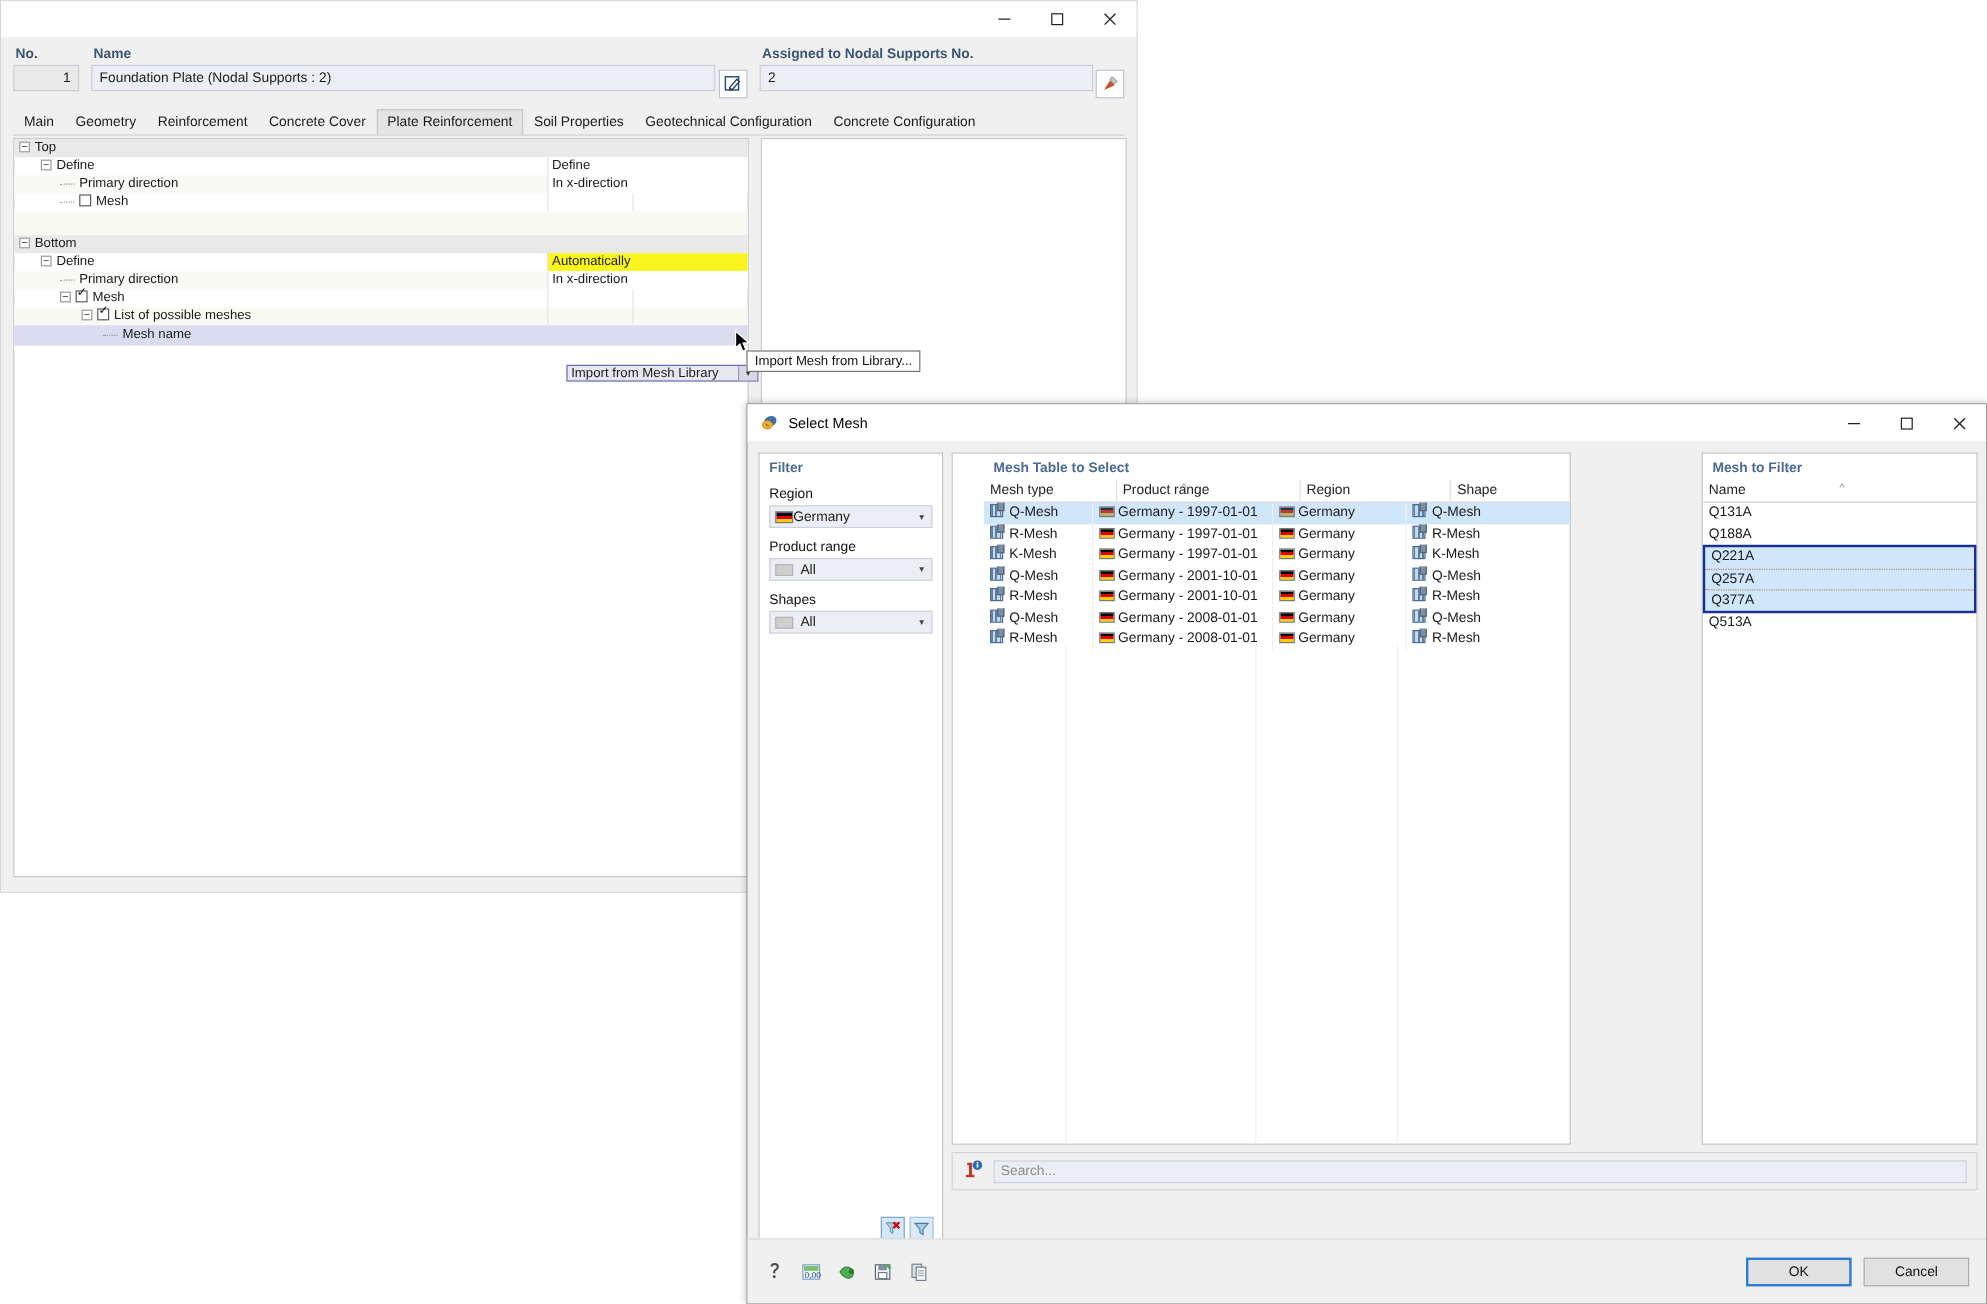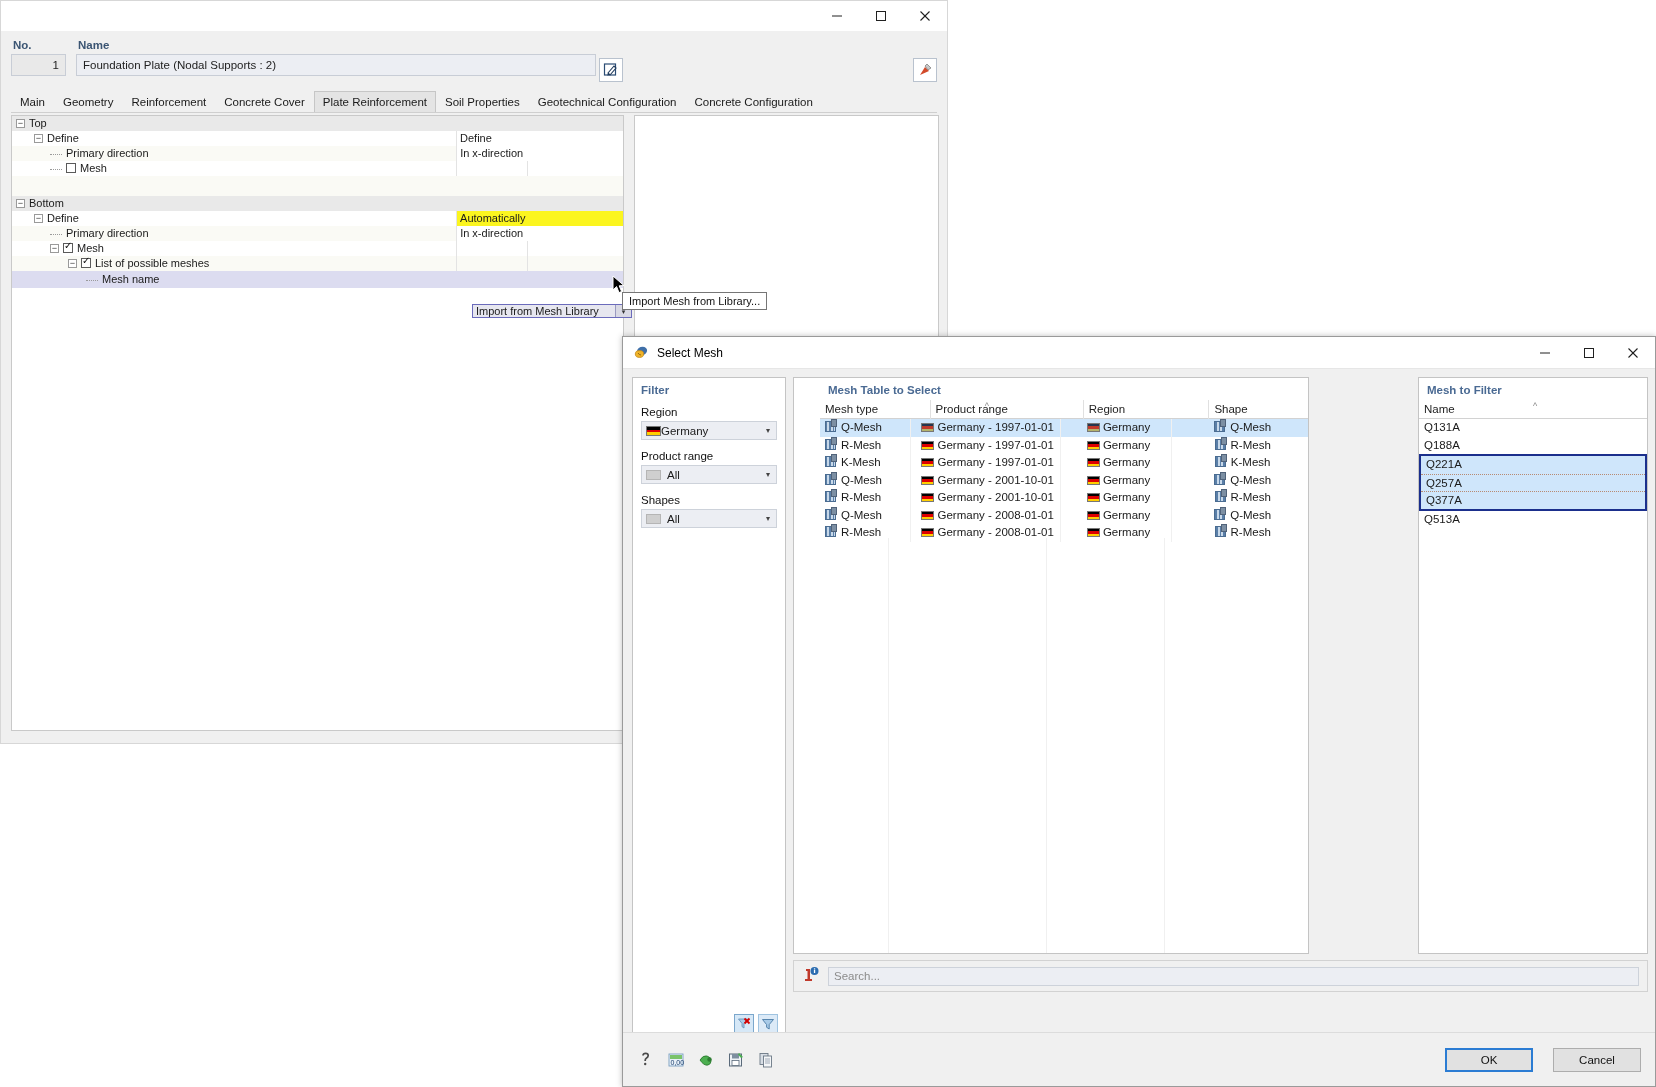--- a/index.html
+++ b/index.html
@@ -207,21 +207,21 @@
   .sortcaret { position: absolute; left: 50%; top: -3px; font-size: 9px; color: #888; }
   .col-a { width: 113px; }
   .col-b { width: 190px; }
   .col-c { width: 141px; }
   .col-d { width: 173px; }
   .tbl-row {
     display: flex; height: 17.5px; font-size: 11.5px; align-items: center;
   }
   .tbl-row.sel { background: #cfe6fb; }
   .tbl-row > div { padding-left: 5px; height: 17.5px; line-height: 17.5px; white-space: nowrap; overflow: hidden; }
-  .tbl-row > div + div { border-left: 1px solid #f0f0f0; text-align: center; }
+  .tbl-row > div + div { border-left: 1px solid #f0f0f0; }
   .mesh-ico {
     display: inline-block; width: 11px; height: 11px; vertical-align: middle;
     margin-right: 5px; position: relative; top: -1px;
     background:
       repeating-linear-gradient(to right, #5a7fa8 0 1.5px, #c8d9ea 1.5px 3.5px),
       repeating-linear-gradient(to bottom, #5a7fa8 0 1.5px, #c8d9ea 1.5px 3.5px);
     border: 1px solid #4a6c91;
   }
   .mesh-ico::after {
     content: ""; position: absolute; right: -2px; top: -3px;
@@ -265,21 +265,21 @@
   .fi {
     width: 22px; height: 22px; display: flex; align-items: center; justify-content: center;
   }
   .btn {
     width: 88px; height: 24px; font-size: 11.5px;
     background: #e1e1e1; border: 1px solid #adadad;
     display: flex; align-items: center; justify-content: center;
     color: #111;
   }
   .btn.primary { background: #e1e1e1; border: 2px solid #2b7cd3; }
-  .footer-right { margin-left: auto; display: flex; gap: 20px; margin-right: 14px; padding-left: 16px; }
+  .footer-right { margin-left: auto; display: flex; gap: 10px; margin-right: 14px; padding-left: 16px; }
 </style>
 </head>
 <body>
 
 <div id="root">
 
   <div class="back-window">
 
     <div class="bw-titlebar">
       <div class="tb-btn">
@@ -313,20 +313,24 @@
       </div>
 
       <div class="icon-btn" style="position:absolute; left:598px; top:27px;">
         <svg width="16" height="16" viewBox="0 0 16 16">
           <rect x="1.5" y="2" width="11" height="11" fill="none" stroke="#2b4c74" stroke-width="1.2"></rect>
           <path d="M5 11 L11 4 L13 6 L7 13 Z" fill="#fff" stroke="#1f3a5c" stroke-width="1.1"></path>
           <path d="M5 11 L7 13 L4.2 13.5 Z" fill="#1f3a5c"></path>
         </svg>
       </div>
 
+      <div class="fld-group" style="left:632px; top:8px; width:278px;">
+        <div class="fld-label">Assigned to Nodal Supports No.</div>
+        <div class="fld-box">2</div>
+      </div>
       <div class="icon-btn" style="position:absolute; left:912px; top:27px;">
         <svg width="16" height="16" viewBox="0 0 16 16">
           <path d="M3 13 L8 5 L12 9 Z" fill="#d24a2a"></path>
           <path d="M10 2 L14 6 L11 8 L8 4 Z" fill="#c8c8c8" stroke="#777" stroke-width="0.7"></path>
         </svg>
       </div>
 
       <div class="tabstrip">
         <div class="tab">Main</div>
         <div class="tab">Geometry</div>

